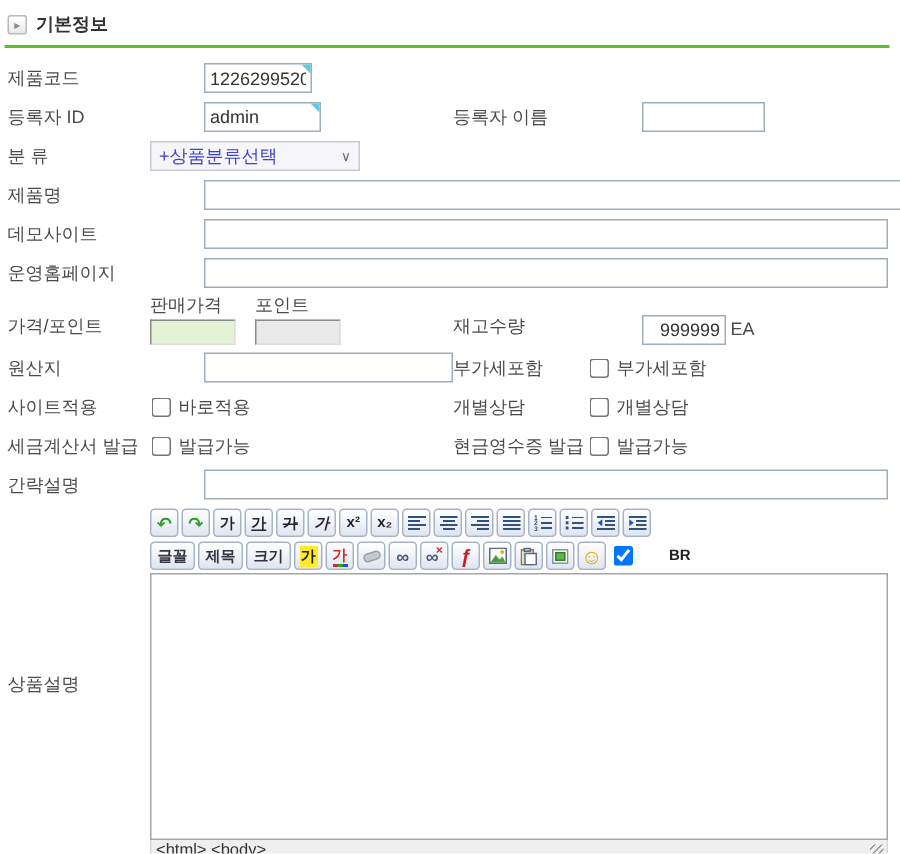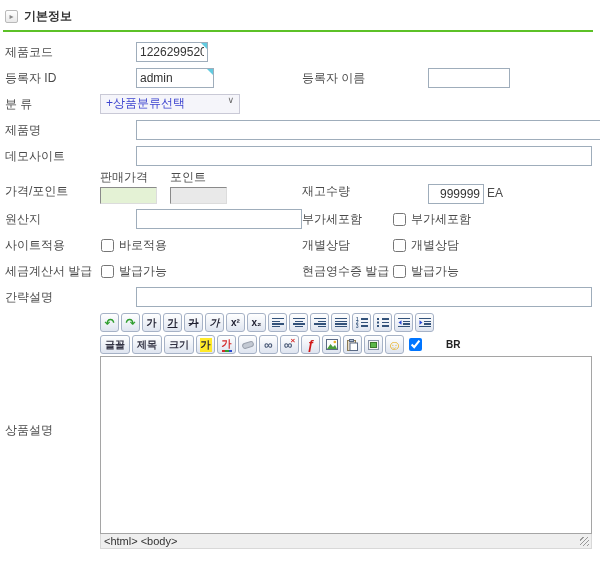--- a/index.html
+++ b/index.html
@@ -41,21 +41,21 @@
   }
   .w72 { width:72px; } .w78 { width:78px; } .w82 { width:82px; }
   .w186 { width:186px; }
   .long { width:494px; height:19px; }
   .stock { width:56px; text-align:right; border:1px solid #b9c4cf; height:19px; }
   .unit { margin-left:3px; }
 
   
   .sel {
     width:140px; height:20px; background:#f5f5fa; border:1px solid #c9c9d6;
-    display:flex; align-items:flex-start; justify-content:space-between;
+    display:flex; align-items:center; justify-content:space-between;
     padding:0 5px; color:#3c43cf; cursor:default;
   }
   .sel .chev { color:#666; font-size:9px; }
 
   
   .pgroup { display:flex; gap:13px; }
   .pcol { display:flex; flex-direction:column; }
   .pcol .phead { margin-bottom:1px; }
   input.pi {
     width:57px; height:17px; padding:0 2px;
@@ -155,20 +155,24 @@
     <span class="iw corner">
         <input class="ti long" value="" style="">
       </span>
   </div>
 
   <div class="row">
     <span class="lbl">데모사이트</span>
     <input class="ti long" value="" style="">
   </div>
 
+  <div class="row">
+    <span class="lbl">운영홈페이지</span>
+    <input class="ti long" value="" style="">
+  </div>
 
   <div class="row row-price">
     <span class="lbl">가격/포인트</span>
     <div class="cell pgroup">
       <div class="pcol">
         <span class="phead">판매가격</span>
         <input class="pi pi-sale" value="" style="">
       </div>
       <div class="pcol">
         <span class="phead">포인트</span>

